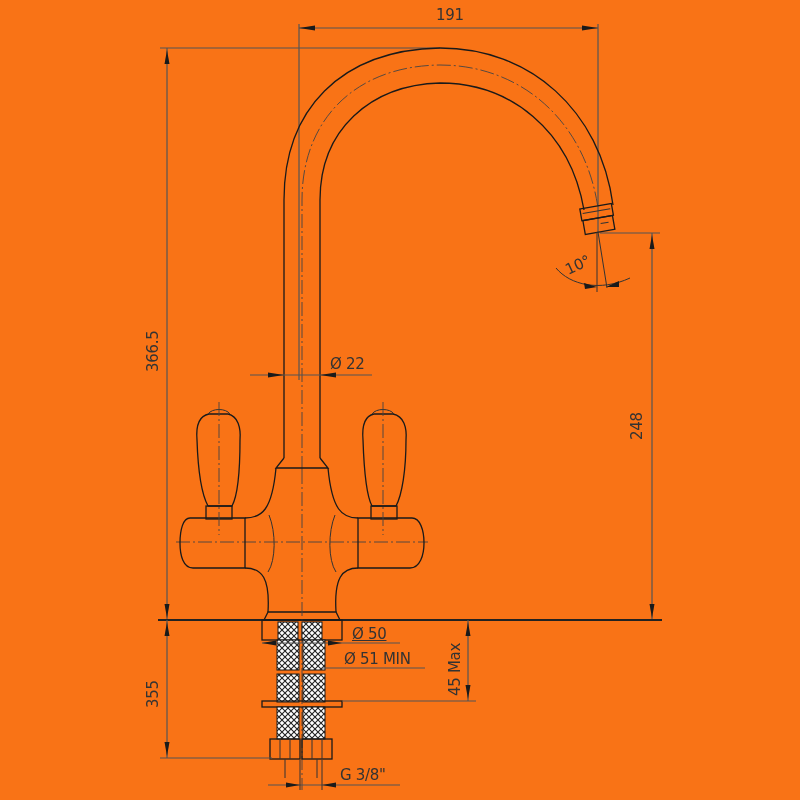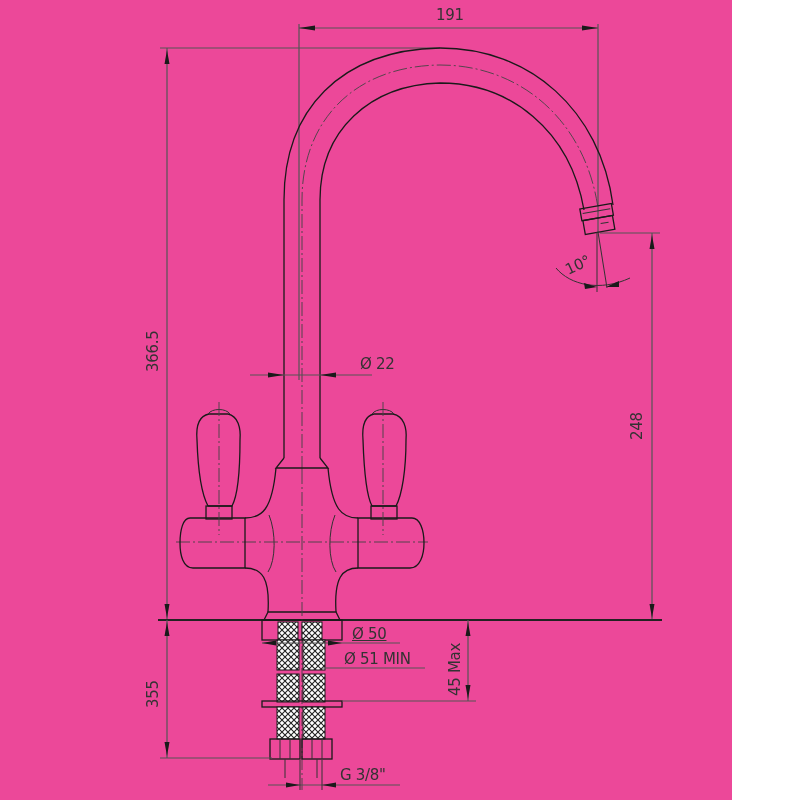--- a/index.html
+++ b/index.html
@@ -1,16 +1,16 @@
 <!DOCTYPE html>
 <html><head>
 <meta charset="utf-8">
 <style>
   html, body { margin: 0; padding: 0; background: #ffffff; }
-  #canvas { position: relative; width: 732px; height: 800px; background: #ec4899; overflow: hidden; }
+  #canvas { position: relative; width: 800px; height: 800px; background: #f97316; overflow: hidden; }
   svg { position: absolute; left: 0; top: 0; }
   .ln { stroke: #1a1a1a; fill: none; stroke-width: 1.3; }
   .thin { stroke: #333; fill: none; stroke-width: 1; }
   .dim { stroke: #555; fill: none; stroke-width: 1.2; }
   .ctr { stroke: #444; fill: none; stroke-width: 0.9; stroke-dasharray: 14 3 2 3; }
   .arrow { fill: #1a1a1a; stroke: none; }
   .hatch { fill: url(#braid); stroke: #1a1a1a; stroke-width: 1; }
   .lbl { position: absolute; font-family: "DejaVu Sans", sans-serif; font-size: 15px; color: #333; white-space: nowrap; letter-spacing: -0.3px; }
   .vert { transform-origin: left top; transform: rotate(-90deg); }
 </style>
@@ -162,20 +162,20 @@
       <polygon class="arrow" points="300,785 286,782.5 286,787.5"></polygon>
       <polygon class="arrow" points="322,785 336,782.5 336,787.5"></polygon>
       <line class="thin" x1="300" y1="760" x2="300" y2="790"></line>
       <line class="thin" x1="322" y1="760" x2="322" y2="790"></line>
     </g>
   </svg>
 
   <span class="lbl" style="left:436px; top:6px;">191</span>
   <span class="lbl vert" style="left:144px; top:372px;">366.5</span>
   <span class="lbl vert" style="left:628px; top:440px;">248</span>
-  <span class="lbl" style="left:330px; top:355px;margin-left:30px;">Ø 22</span>
+  <span class="lbl" style="left:330px; top:355px;">Ø 22</span>
   <span class="lbl" style="left:565px; top:256px; transform:rotate(-25deg);">10°</span>
   <span class="lbl" style="left:352px; top:625px;text-decoration:underline;">Ø 50</span>
   <span class="lbl" style="left:344px; top:650px;">Ø 51 MIN</span>
   <span class="lbl vert" style="left:446px; top:696px;">45 Max</span>
   <span class="lbl vert" style="left:144px; top:708px;">355</span>
   <span class="lbl" style="left:340px; top:766px;">G 3/8"</span>
 </div>
 
 </body></html>

